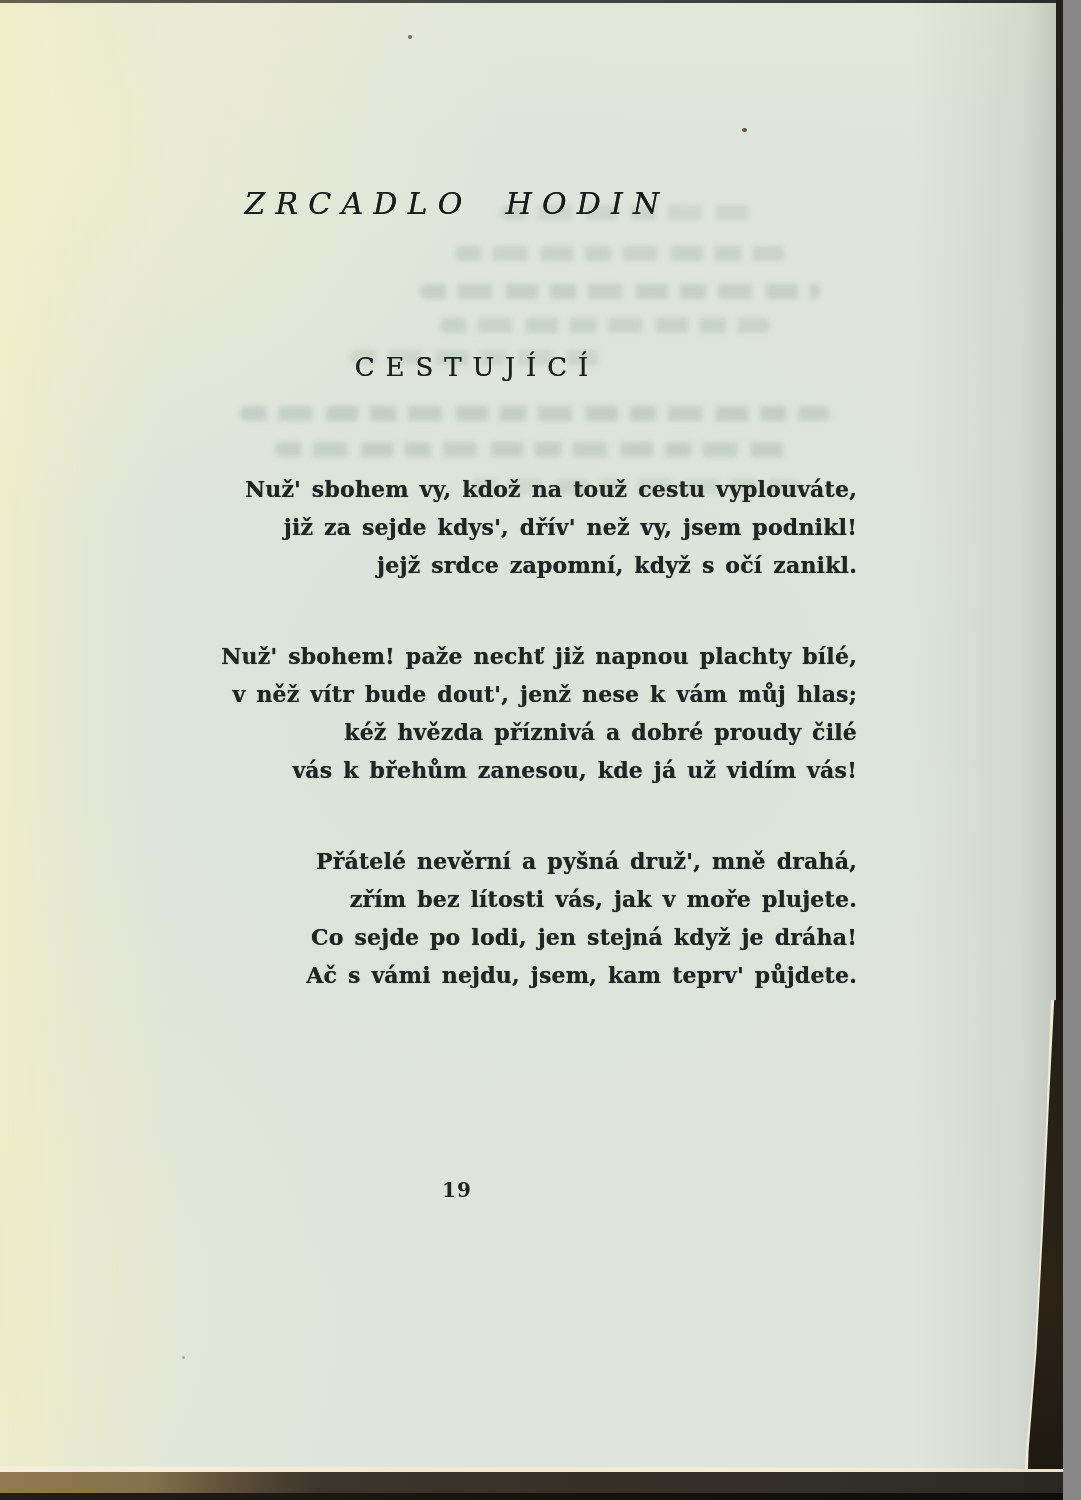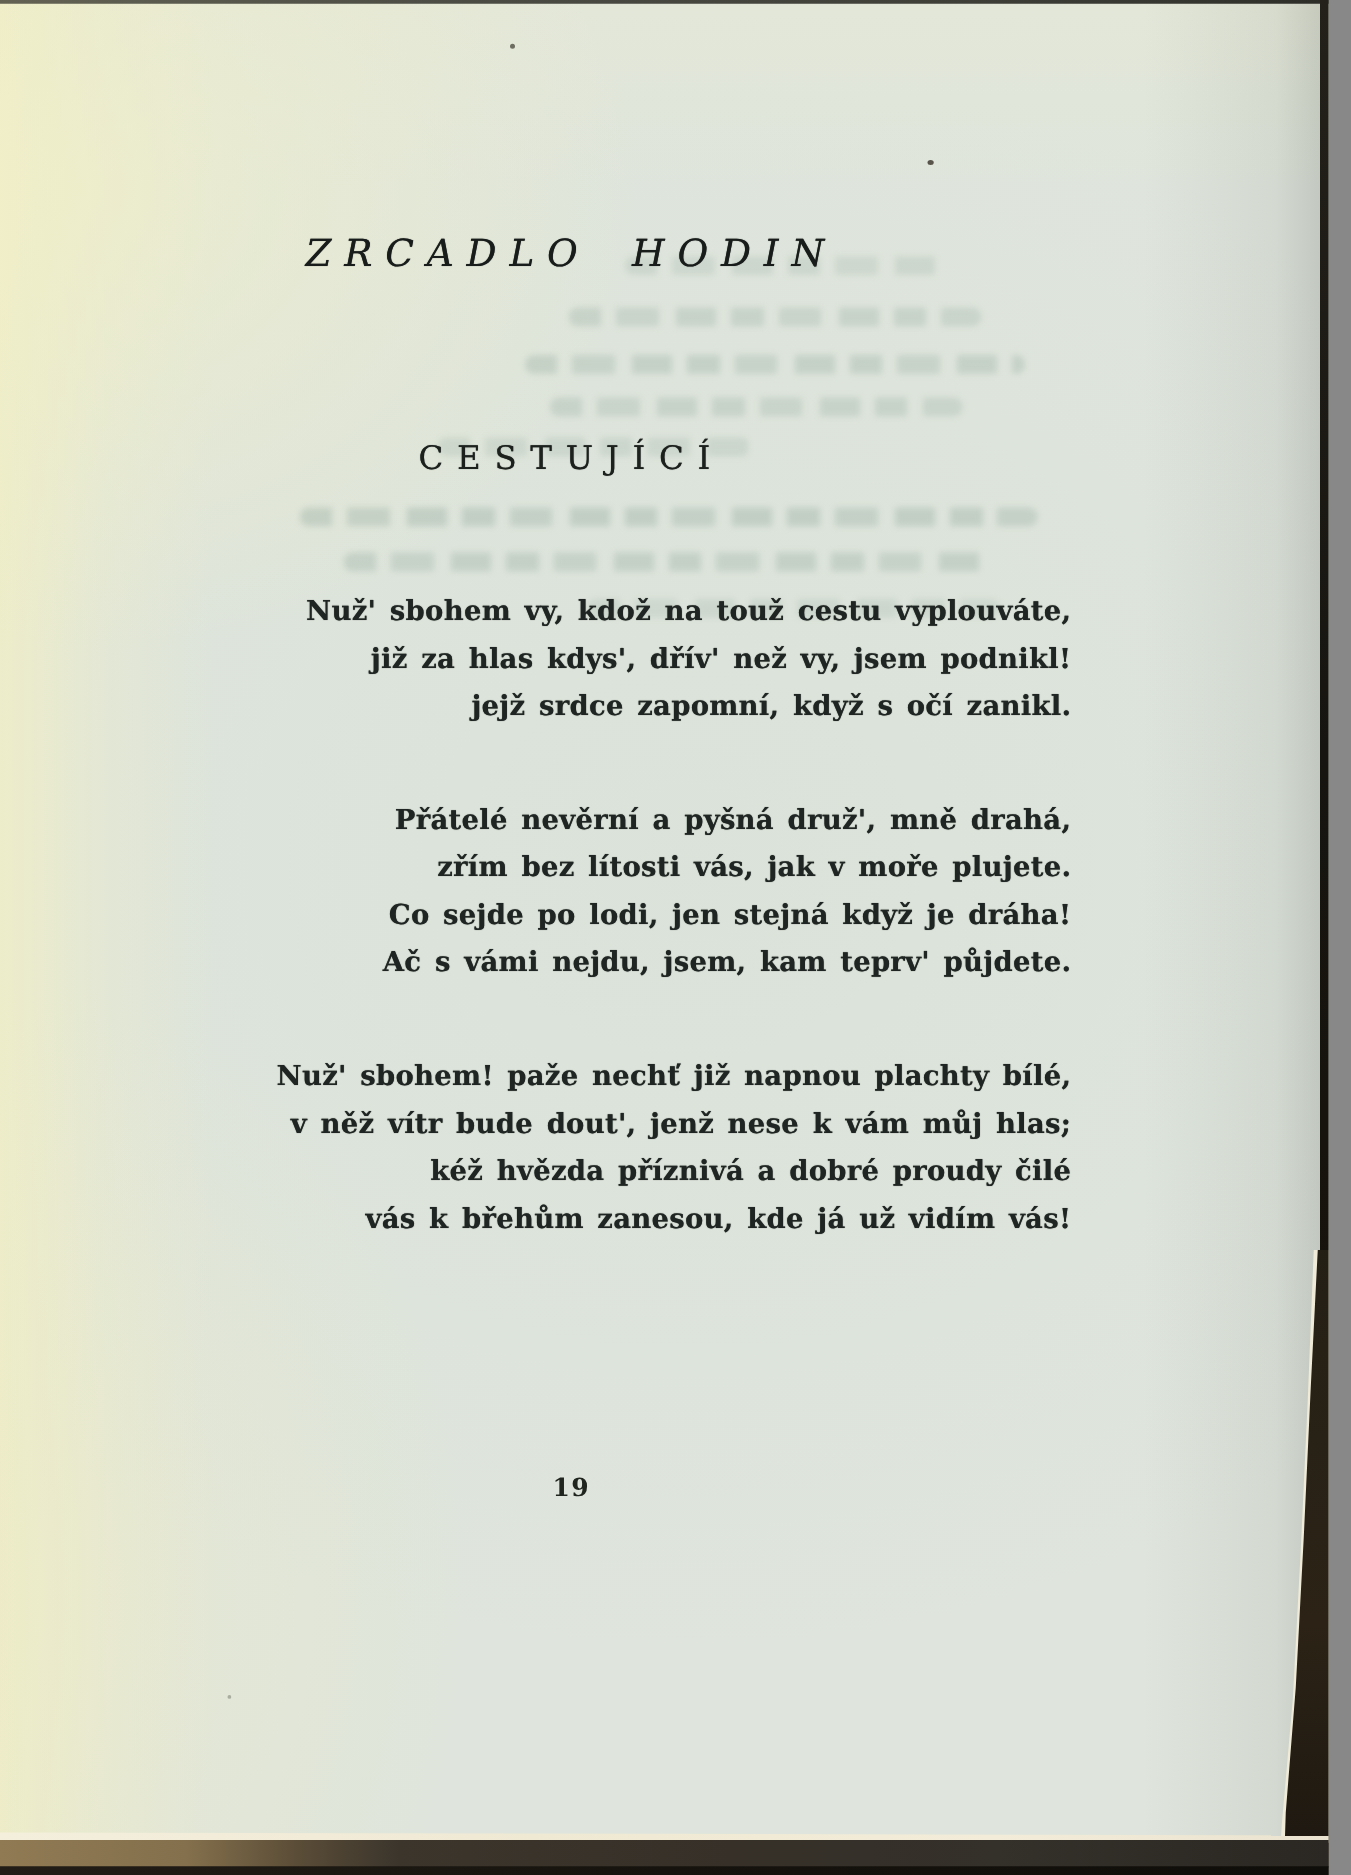--- a/index.html
+++ b/index.html
@@ -22,21 +22,21 @@
   .section-title{
     top:186px;margin:0;
     font-size:30px;font-style:italic;font-weight:normal;
     letter-spacing:.34em;word-spacing:.45em;
     color:#181c1a;text-shadow:0 0 .6px #2a2e2b;
   }
   .poem-title{
     top:352px;margin:0;
     font-size:26px;font-weight:normal;
     letter-spacing:.42em;word-spacing:.3em;
-    color:#1c211e;text-shadow:0 0 .6px #2a2e2b;
+    color:#1c211e;text-shadow:0 0 .6px #2a2e2b;padding-left:20px;
   }
   .poem{
     position:absolute;left:117px;top:470px;width:740px;
     font-size:22px;font-weight:bold;line-height:38px;
     letter-spacing:.2px;word-spacing:3px;
     color:#1f2522;text-shadow:0 0 .7px rgba(30,36,32,.85);
   }
   .stanza{margin:0 0 53px 0;}
   .stanza p{margin:0;text-align:right;}
   .page-number{
@@ -115,34 +115,34 @@
   <div class="ghost g6"></div>
   <div class="ghost g7"></div>
   <div class="ghost g8"></div>
 
   <h1 class="centered section-title">ZRCADLO HODIN</h1>
   <h2 class="centered poem-title">CESTUJÍCÍ</h2>
 
   <div class="poem">
     <div class="stanza">
       <p>Nuž' sbohem vy, kdož na touž cestu vyplouváte,</p>
-      <p>již za hlas kdys', dřív' než vy, jsem podnikl!</p>
+      <p>již za sejde kdys', dřív' než vy, jsem podnikl!</p>
       <p>jejž srdce zapomní, když s očí zanikl.</p>
+    </div>
+    <div class="stanza">
+      <p>Nuž' sbohem! paže nechť již napnou plachty bílé,</p>
+      <p>v něž vítr bude dout', jenž nese k vám můj hlas;</p>
+      <p>kéž hvězda příznivá a dobré proudy čilé</p>
+      <p>vás k břehům zanesou, kde já už vidím vás!</p>
     </div>
     <div class="stanza">
       <p>Přátelé nevěrní a pyšná druž', mně drahá,</p>
       <p>zřím bez lítosti vás, jak v moře plujete.</p>
       <p>Co sejde po lodi, jen stejná když je dráha!</p>
       <p>Ač s vámi nejdu, jsem, kam teprv' půjdete.</p>
-    </div>
-    <div class="stanza">
-      <p>Nuž' sbohem! paže nechť již napnou plachty bílé,</p>
-      <p>v něž vítr bude dout', jenž nese k vám můj hlas;</p>
-      <p>kéž hvězda příznivá a dobré proudy čilé</p>
-      <p>vás k břehům zanesou, kde já už vidím vás!</p>
     </div>
   </div>
 
   <div class="centered page-number">19</div>
 
   <div class="speck sp1"></div>
   <div class="speck sp2"></div>
   <div class="speck sp3"></div>
 
   <div class="edge-top"></div>

